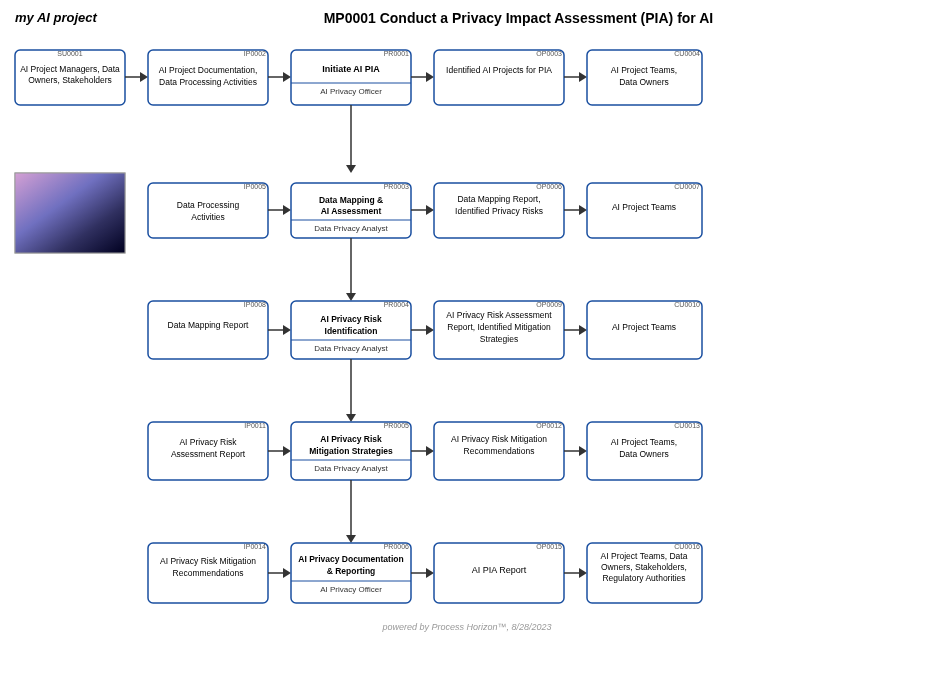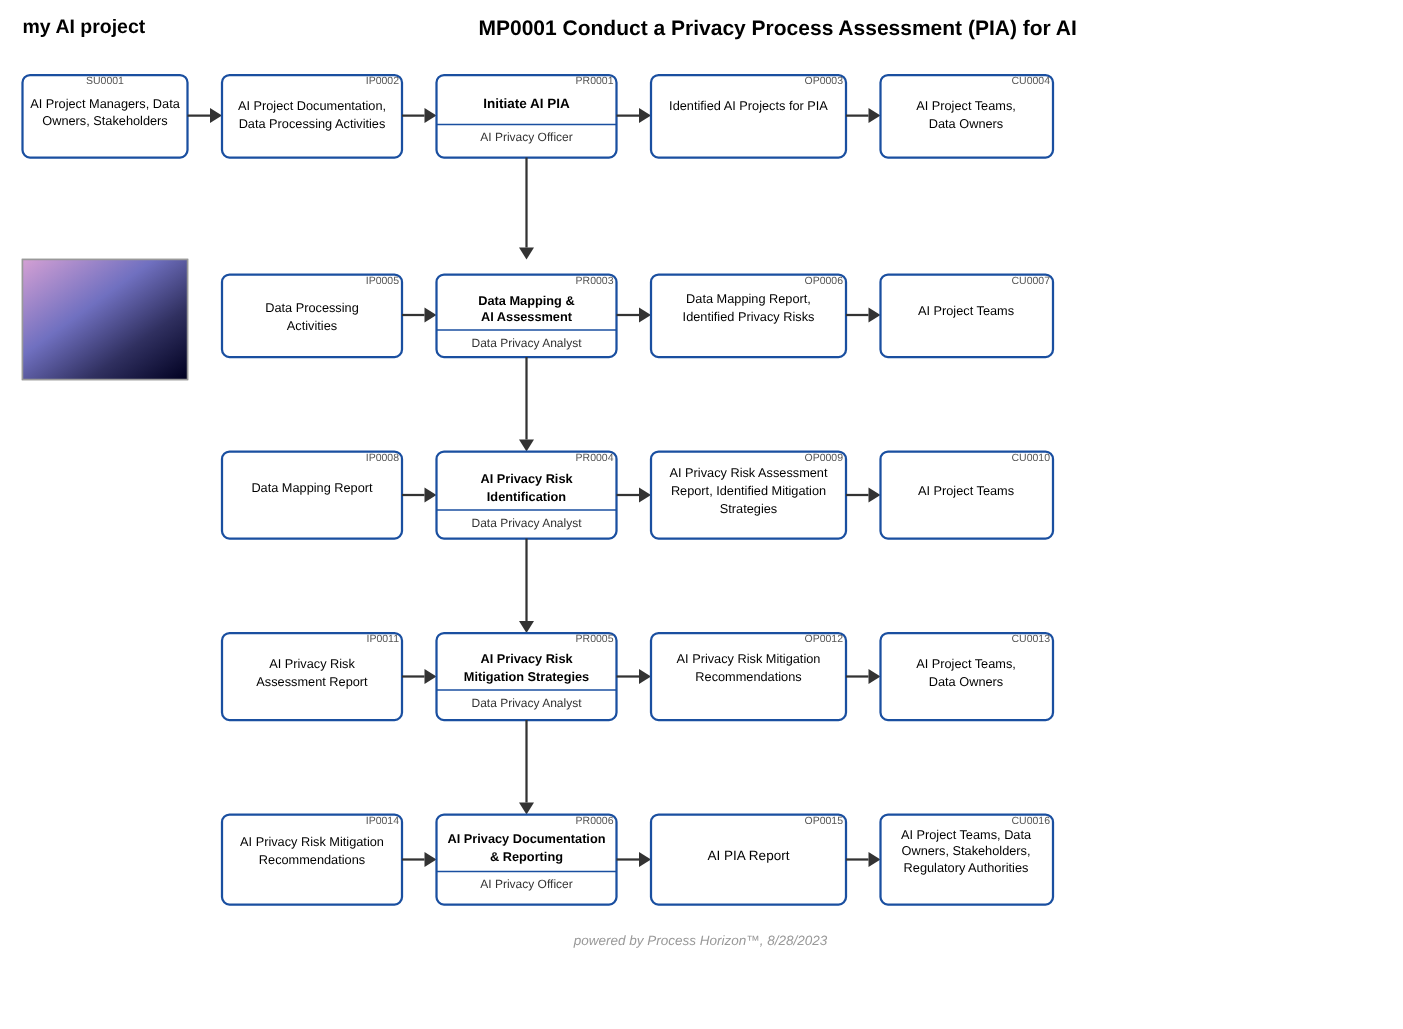--- a/index.html
+++ b/index.html
@@ -20,37 +20,38 @@
     .page-header {
       display: flex;
       justify-content: space-between;
       align-items: flex-start;
       margin-bottom: 8px;
     }
     .project-title {
       font-size: 13px;
       font-weight: bold;
       color: #000;
+      font-style: italic;
     }
     .main-title {
       font-size: 14px;
       font-weight: bold;
       color: #000;
       text-align: center;
       flex: 1;
       margin-left: 20px;
     }
   </style>
 </head>
 <body>
 
 <div class="page">
   <div class="page-header">
     <div class="project-title">my AI project</div>
-    <div class="main-title">MP0001 Conduct a Privacy Process Assessment (PIA) for AI</div>
+    <div class="main-title">MP0001 Conduct a Privacy Impact Assessment (PIA) for AI</div>
   </div>
 
   <svg width="935" height="640" style="position:absolute; top:40px; left:0; pointer-events:none;">
 
     <rect x="15" y="10" width="110" height="55" rx="5" ry="5" fill="white" stroke="#1a4fa0" stroke-width="1.5"></rect>
     <text x="70" y="16" font-size="7" fill="#555" text-anchor="middle" font-family="Arial">SU0001</text>
     <text x="70" y="32" font-size="8.5" fill="#000" text-anchor="middle" font-family="Arial">AI Project Managers, Data</text>
     <text x="70" y="43" font-size="8.5" fill="#000" text-anchor="middle" font-family="Arial">Owners, Stakeholders</text>
 
     <line x1="125" y1="37" x2="140" y2="37" stroke="#333" stroke-width="1.5"></line>

